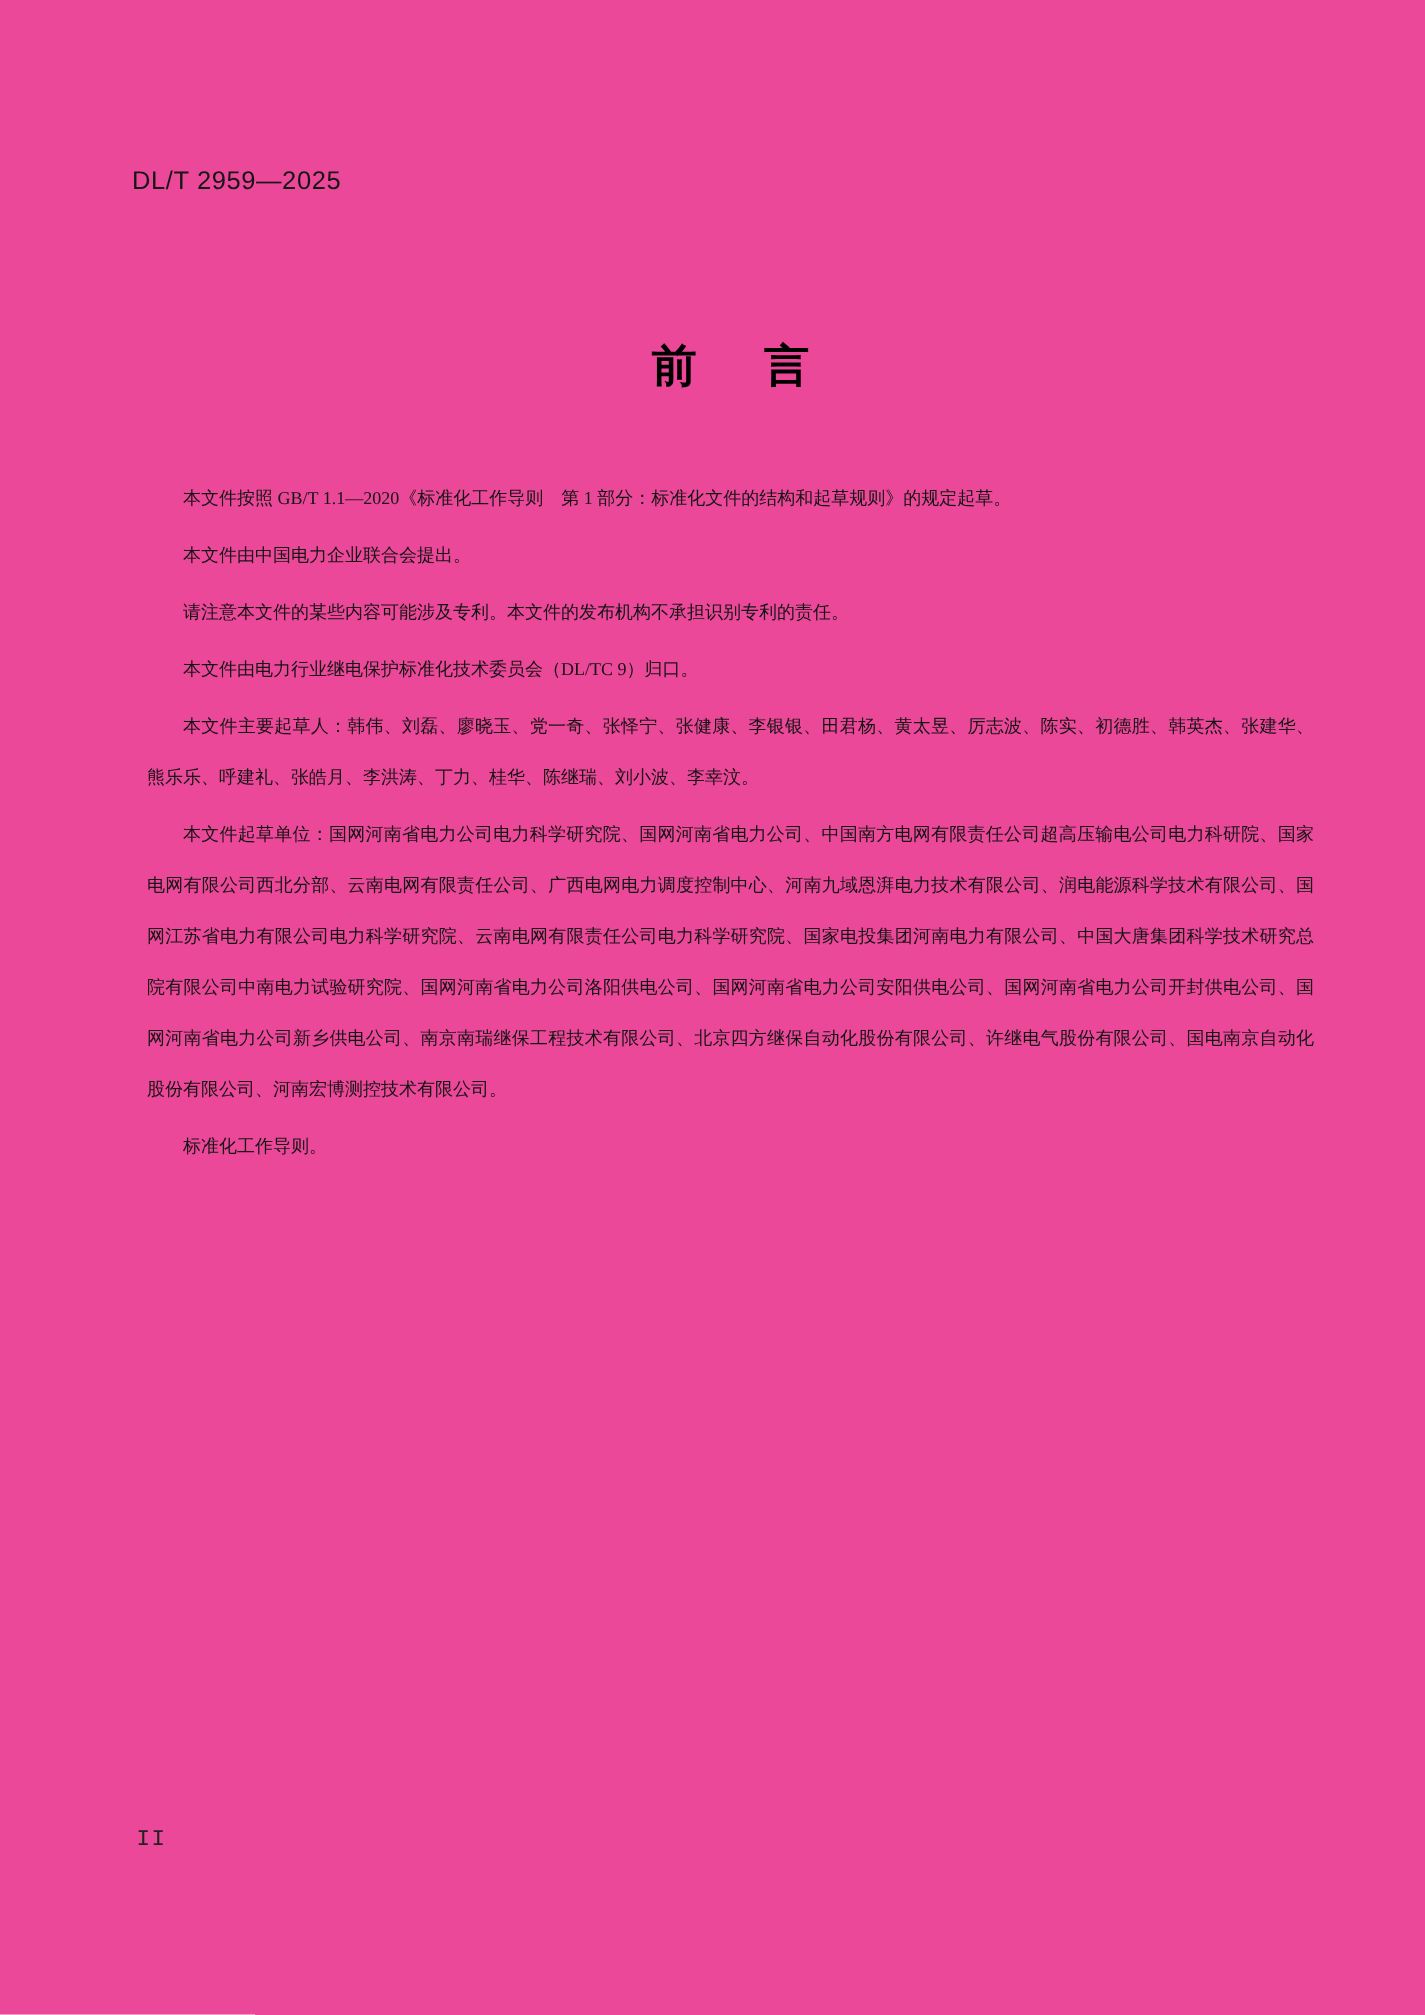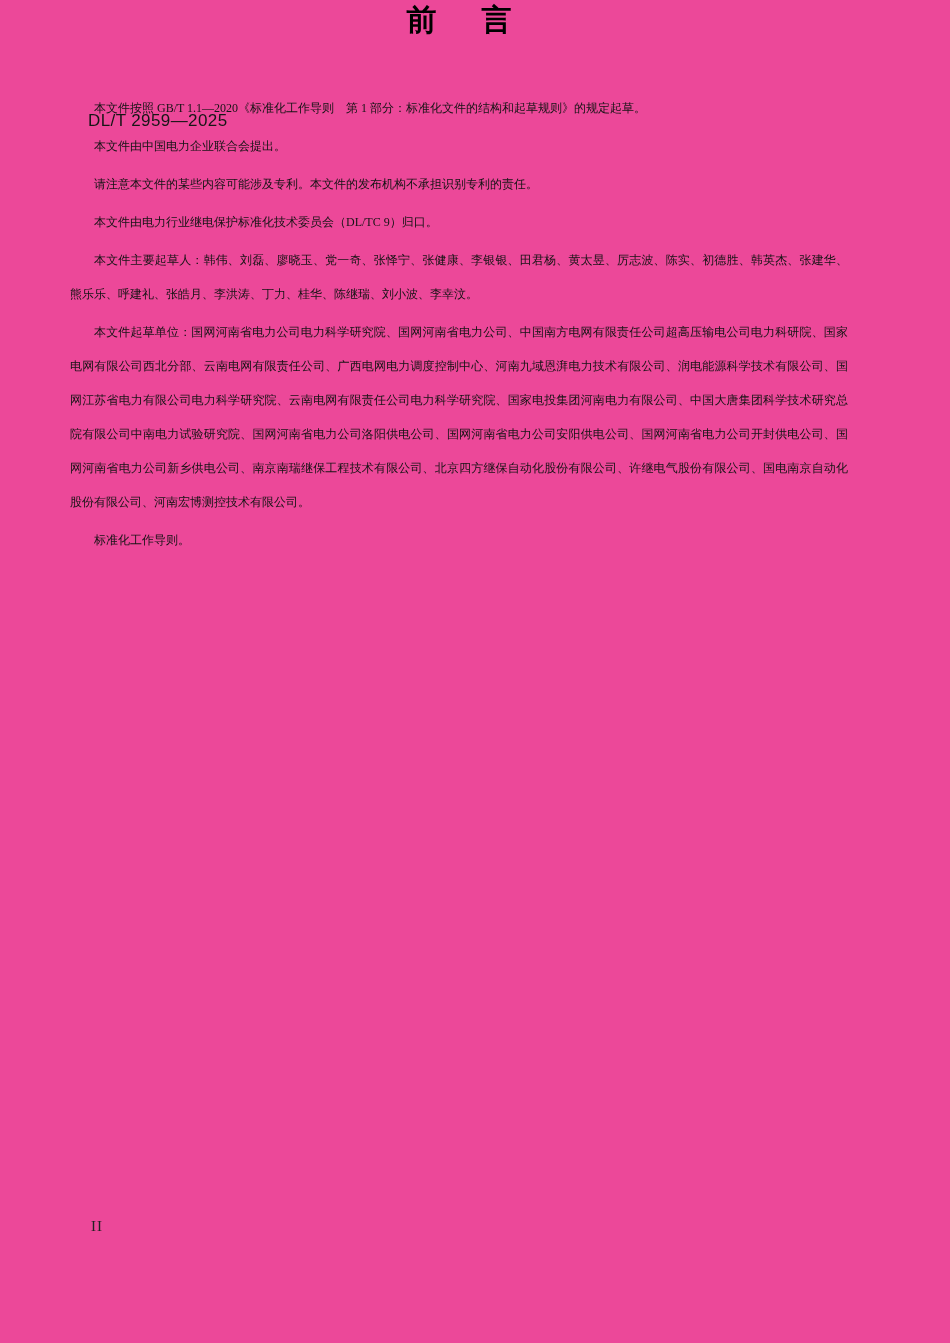--- a/index.html
+++ b/index.html
@@ -23,23 +23,24 @@
     top: 111px;
     font-family: "Liberation Sans", sans-serif;
     font-size: 17px;
     font-weight: 500;
     letter-spacing: 0.4px;
     color: #161616;
     white-space: nowrap;
   }
   .content {
     position: absolute;
-    left: 70px;
+    left: 98px;
     top: 0;
     width: 778px;
+    padding-top: 224px;
     box-sizing: content-box;
   }
   .title {
     margin: 0 0 50px 0;
     text-align: center;
     font-family: "Liberation Sans", sans-serif;
     font-size: 30px;
     font-weight: 700;
     letter-spacing: 0.25em;
     text-indent: 0.25em; 
@@ -51,21 +52,21 @@
     line-height: 34px;
     text-align: justify;
     text-justify: inter-ideograph;
     text-indent: 2em;
     color: #141414;
   }
   .page-number {
     position: absolute;
     left: 91px;
     top: 1218px;
-    font-family: Liberation Serif, serif;
+    font-family: Liberation Mono, monospace;
     font-size: 15px;
     letter-spacing: 1px;
     color: #222222;
   }
 </style>
 </head>
 <body>
 
 <div class="page">
 

